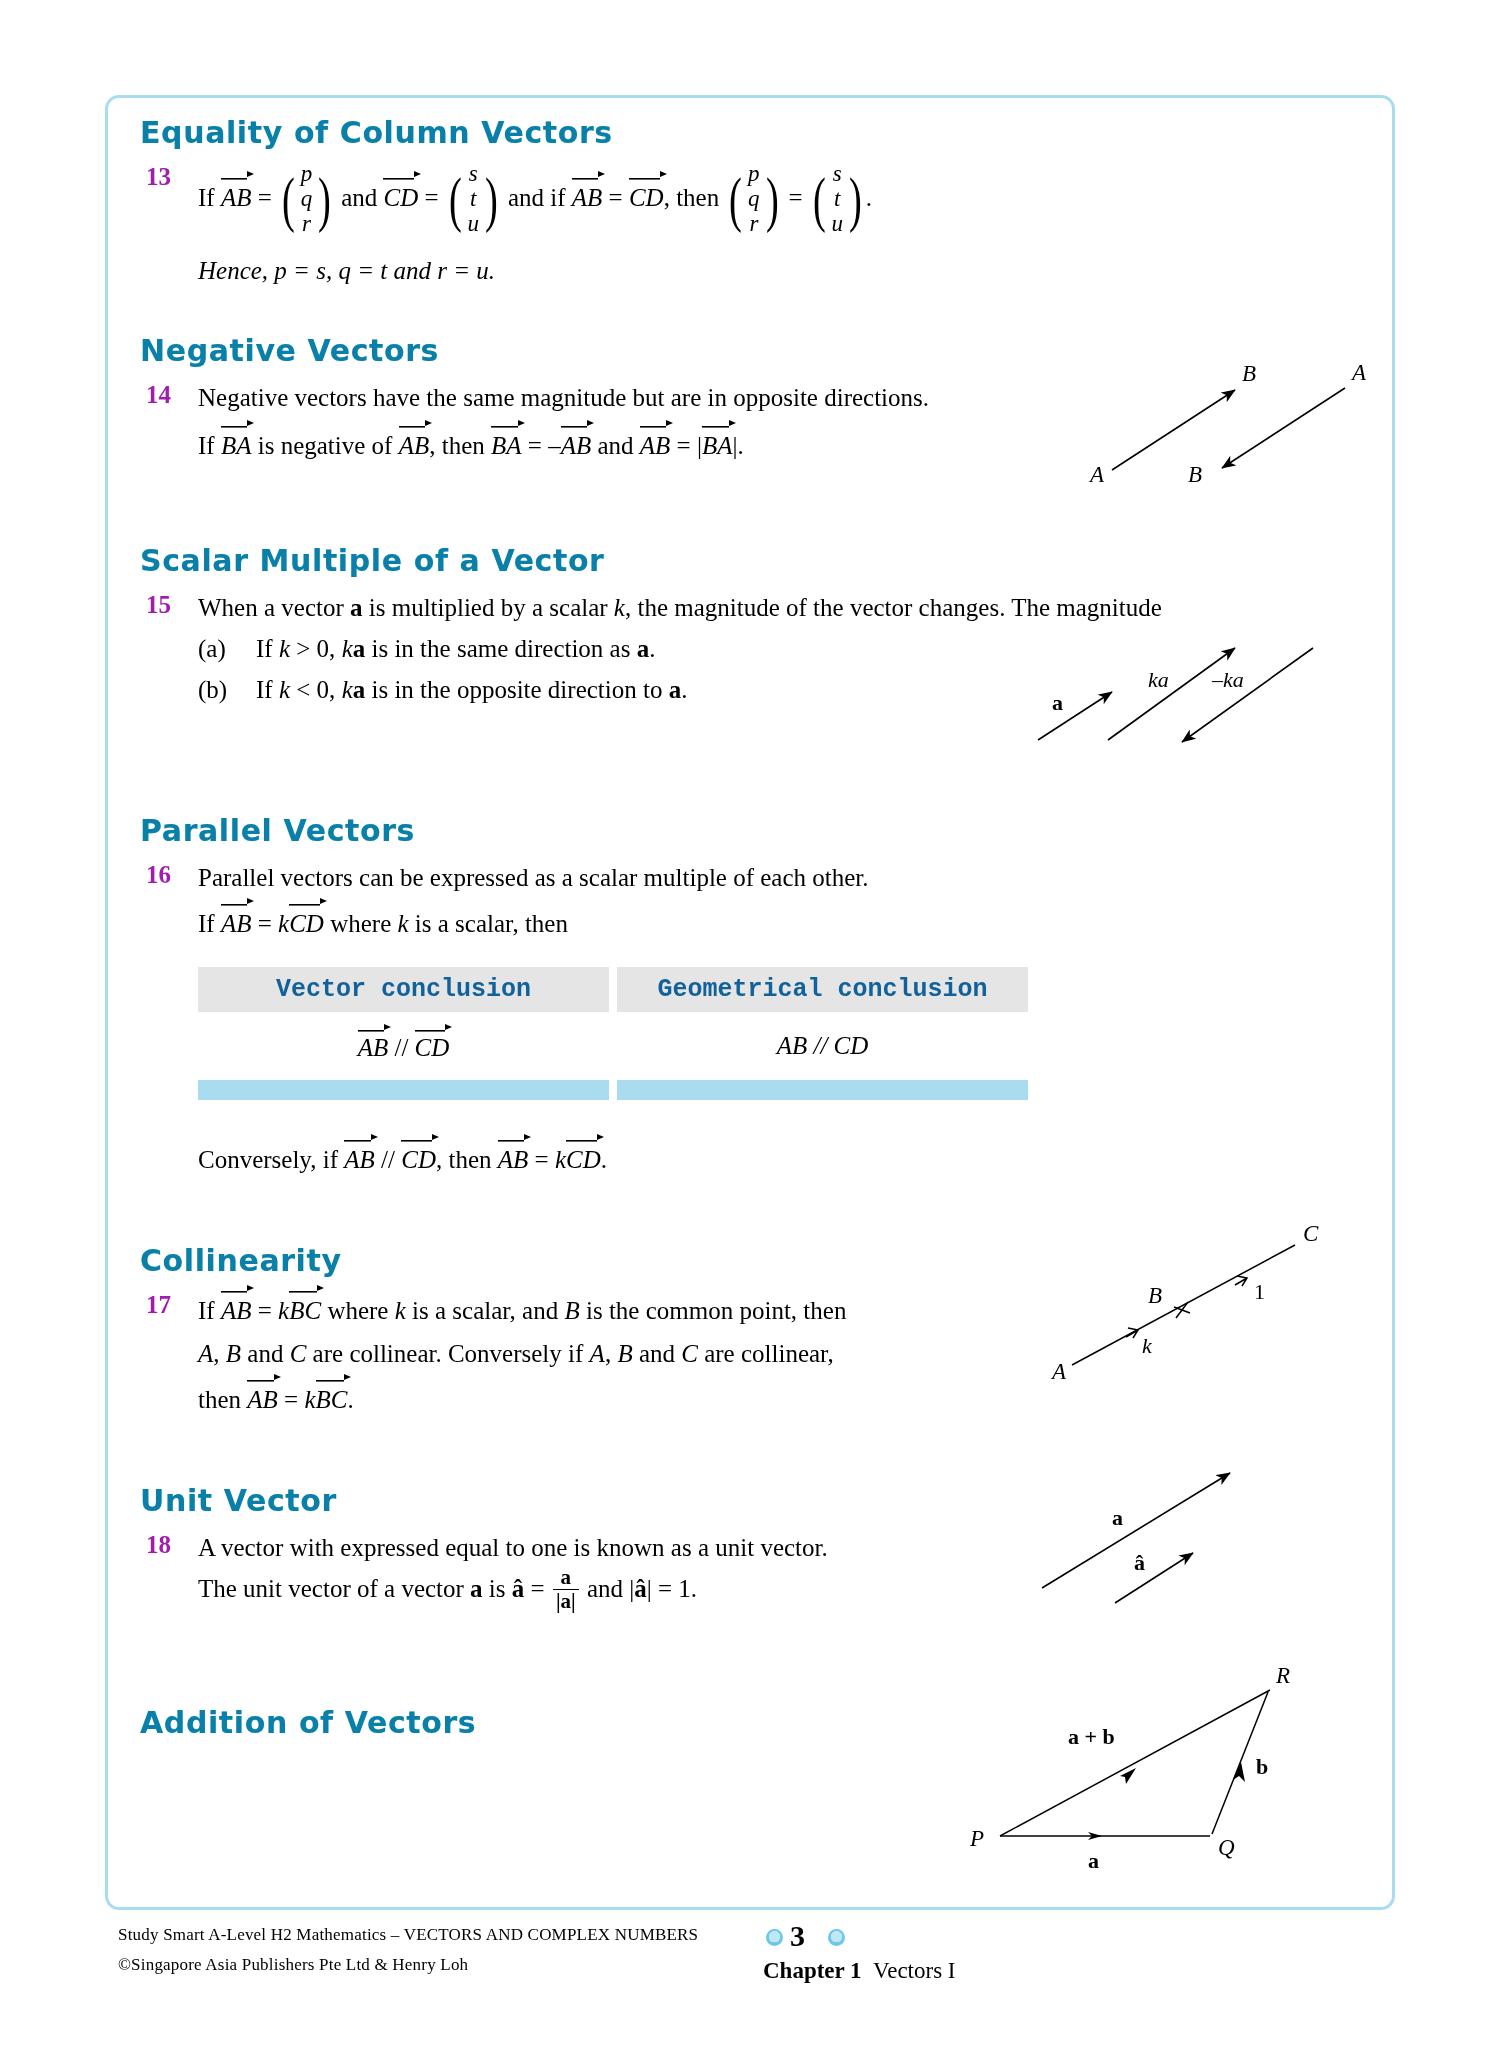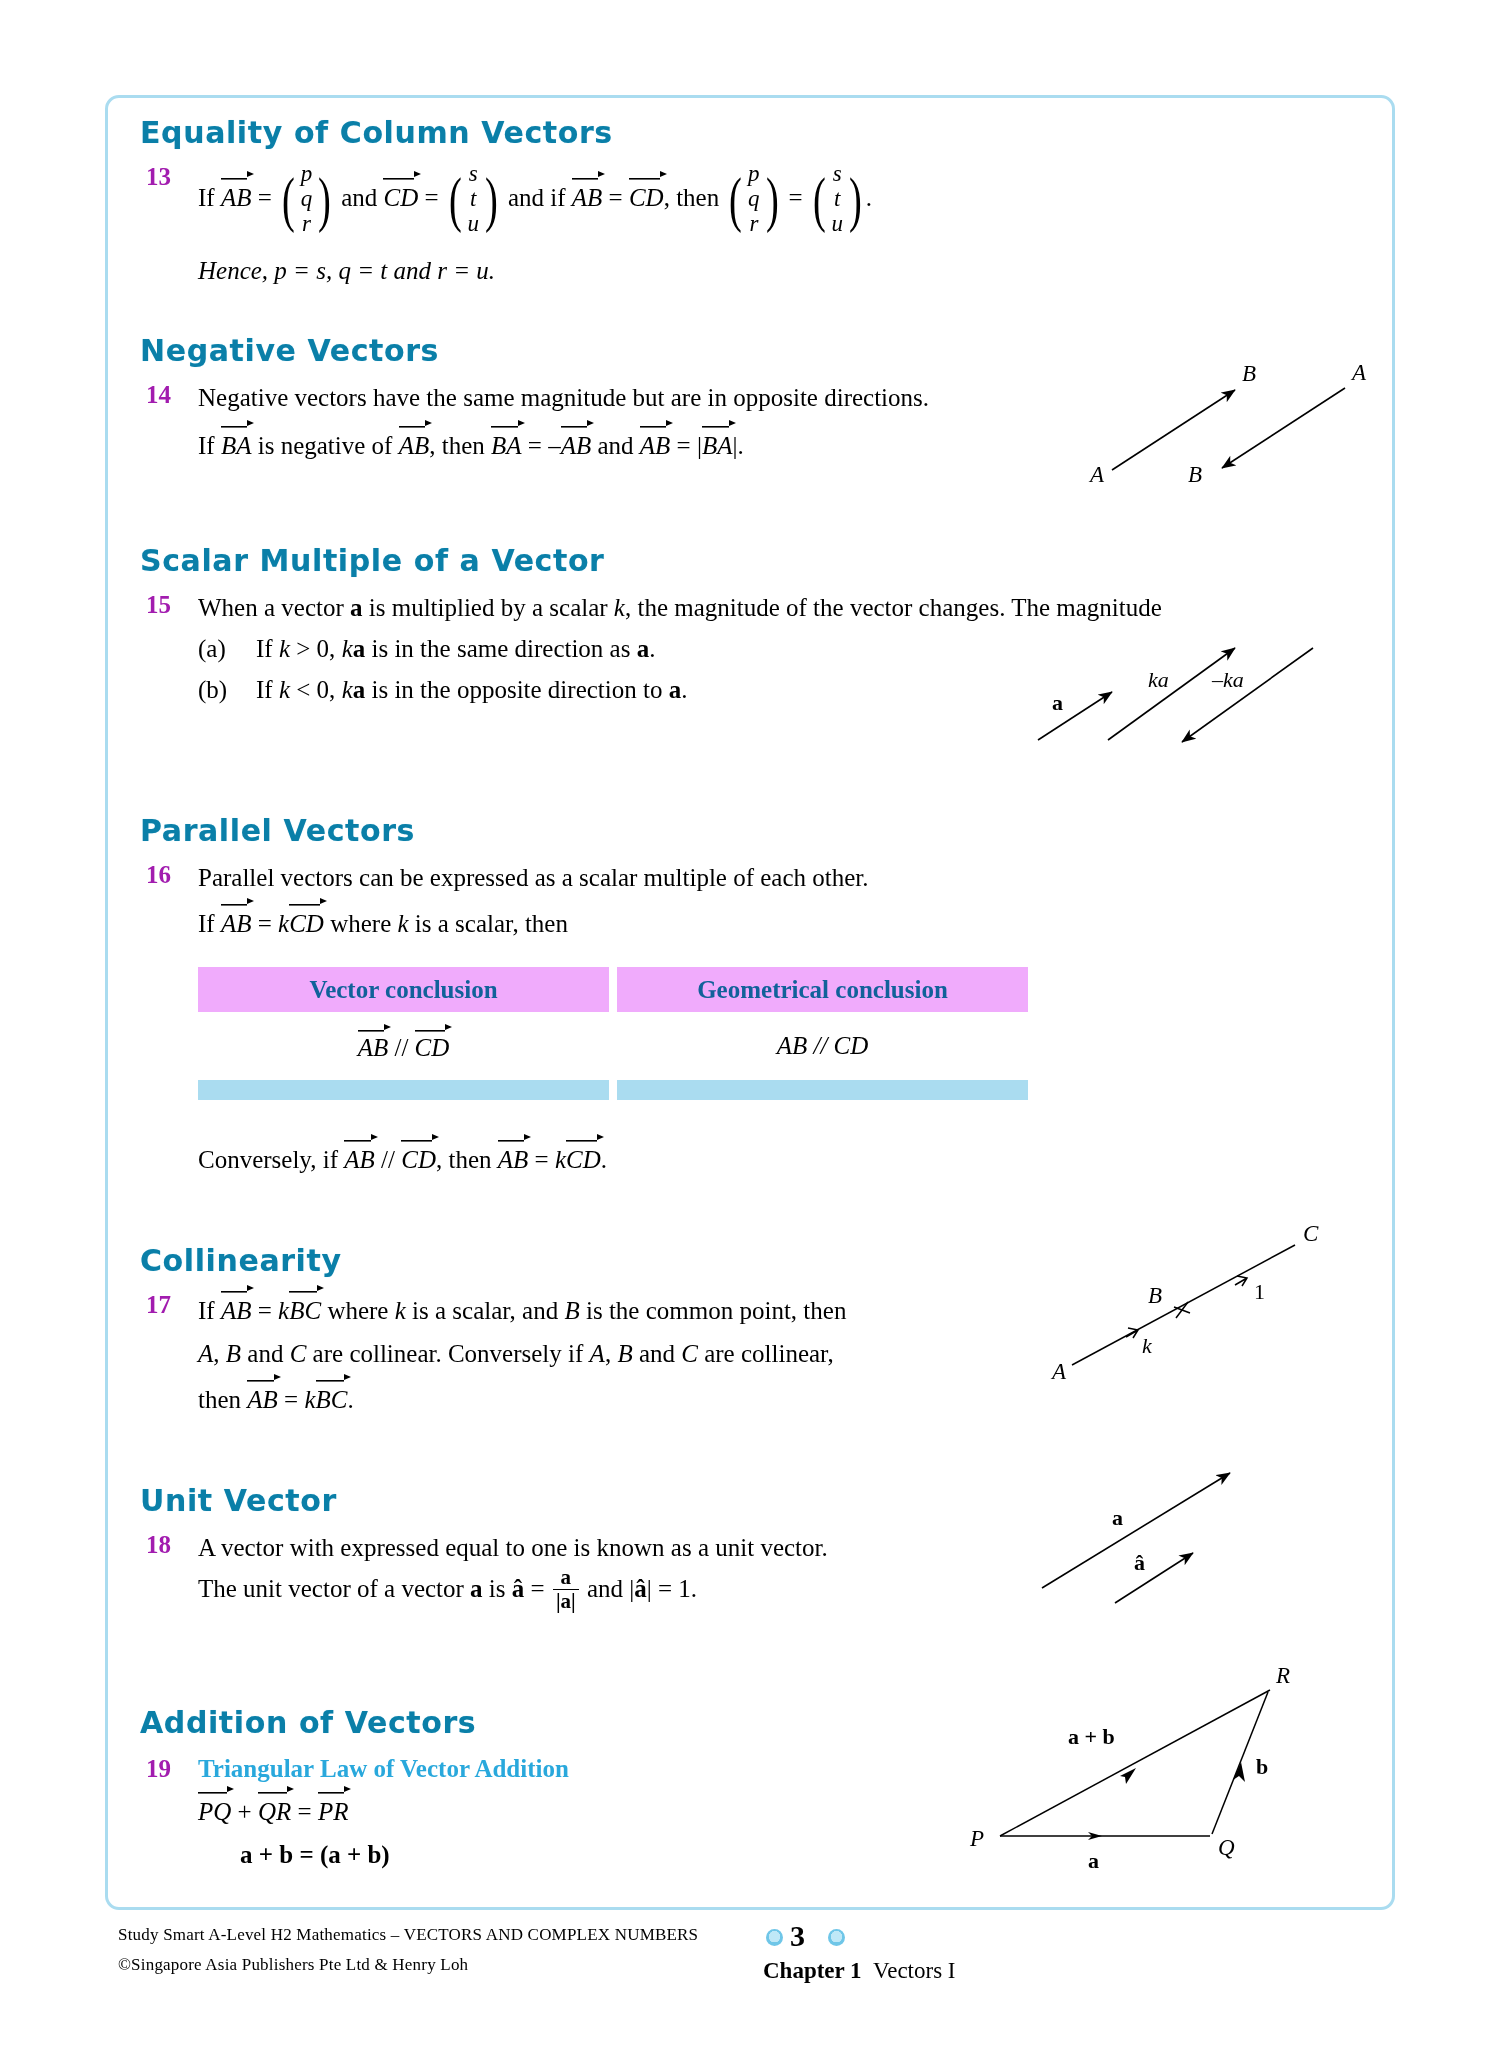--- a/index.html
+++ b/index.html
@@ -60,22 +60,22 @@
   
   .frac{display:inline-flex;flex-direction:column;align-items:center;vertical-align:middle;
         font-size:21px;line-height:1.1;position:relative;top:-2px;margin:0 2px;}
   .frac .nu{padding:0 3px;}
   .frac .de{padding:0 3px;border-top:1.6px solid #000;}
 
   
   .ptable{margin-left:58px;margin-top:18px;width:830px;border-collapse:separate;border-spacing:0;}
   .ptable td{padding:0;vertical-align:middle;}
   .thead-cell{
-    background:#f0abfc;color:#11619a;font-weight:bold;font-size:25px;
-    text-align:center;height:45px;
+    background:#e5e5e5;color:#11619a;font-weight:bold;font-size:25px;
+    text-align:center;height:45px;font-family:Liberation Mono, monospace;
   }
   .gapcol{width:8px;background:#fff;}
   .trow{height:68px;text-align:center;font-size:25px;}
   .bluebar{background:#aadcf0;height:10px;}
 
   
   .fig{position:absolute;}
   .fig svg{display:block;overflow:visible;}
   .figlabel{font-family:"Liberation Serif",serif;}
 
@@ -268,28 +268,20 @@
           <span class="de bf">|a|</span>
         </span>
         and |<span class="bf">â</span>| = 1.
       </div>
     </div>
 
     <div style="position:relative;top:680px;height:0;">
       <h2 class="h-sec" style="position:absolute;left:0;top:0;">Addition of Vectors</h2>
     </div>
 
-    <div class="item" style="position:relative;top:730px;height:130px;">
-      <span class="num">19</span>
-      <div style="font-size:25px;font-weight:bold;color:#29a8dc;">Triangular Law of Vector Addition</div>
-      <div class="body-t" style="margin-top:9px;">
-        <span class="vec"><span class="lbl">PQ</span></span> + <span class="vec"><span class="lbl">QR</span></span> = <span class="vec"><span class="lbl">PR</span></span>
-      </div>
-      <div class="body-t bf" style="margin-top:9px;margin-left:42px;">a + b = (a + b)</div>
-    </div>
 
   </div>
 
   <div class="fig" style="left:1060px;top:355px;">
     <svg width="320" height="130" viewBox="0 0 320 130">
       <defs>
         <marker id="ah" markerWidth="10" markerHeight="10" refX="8.5" refY="3.6" orient="auto">
           <path d="M0,0 L9,3.6 L0,7.2 L2.4,3.6 z" fill="#000"></path>
         </marker>
       </defs>

